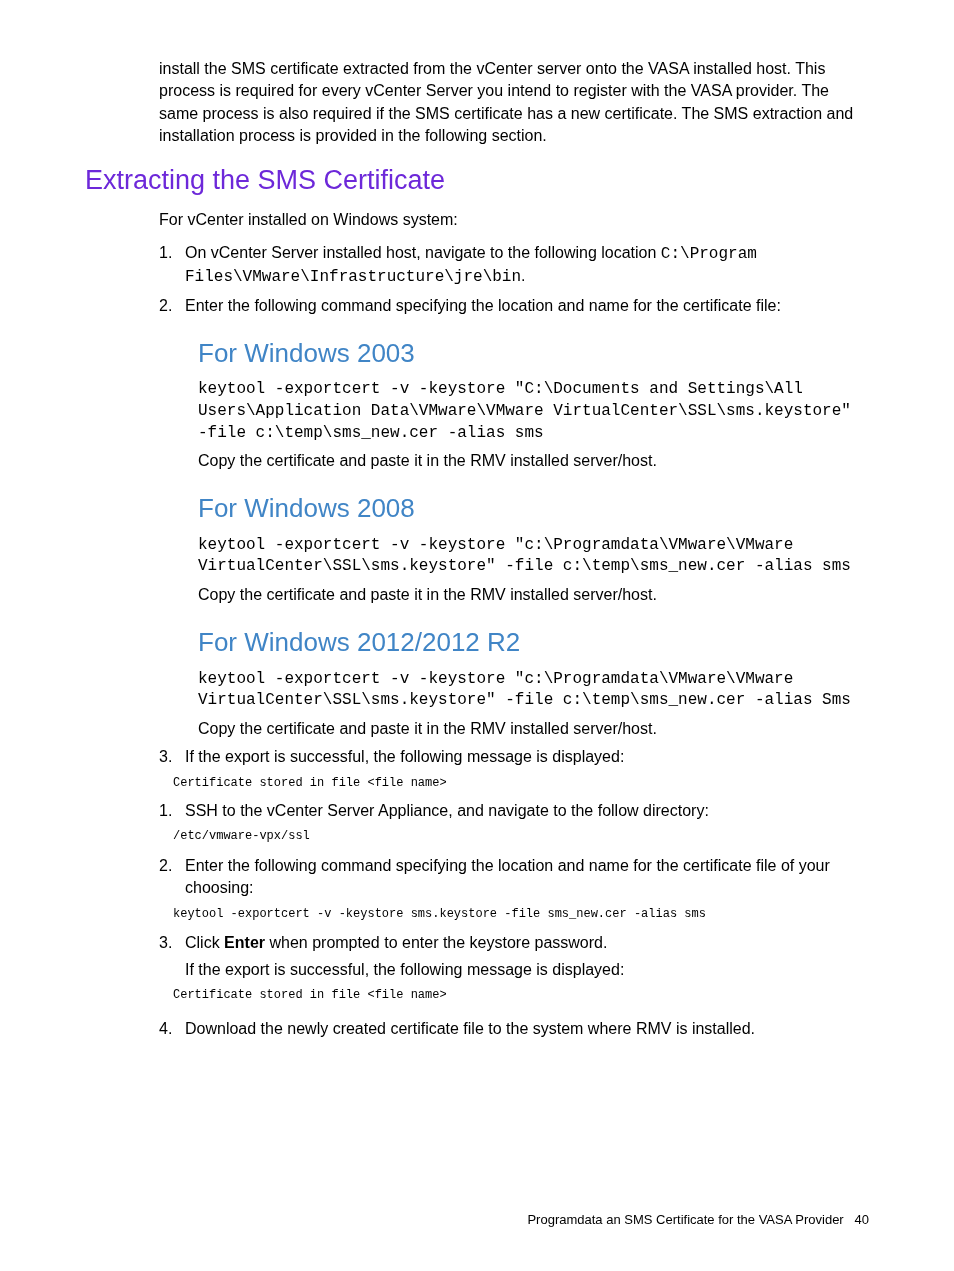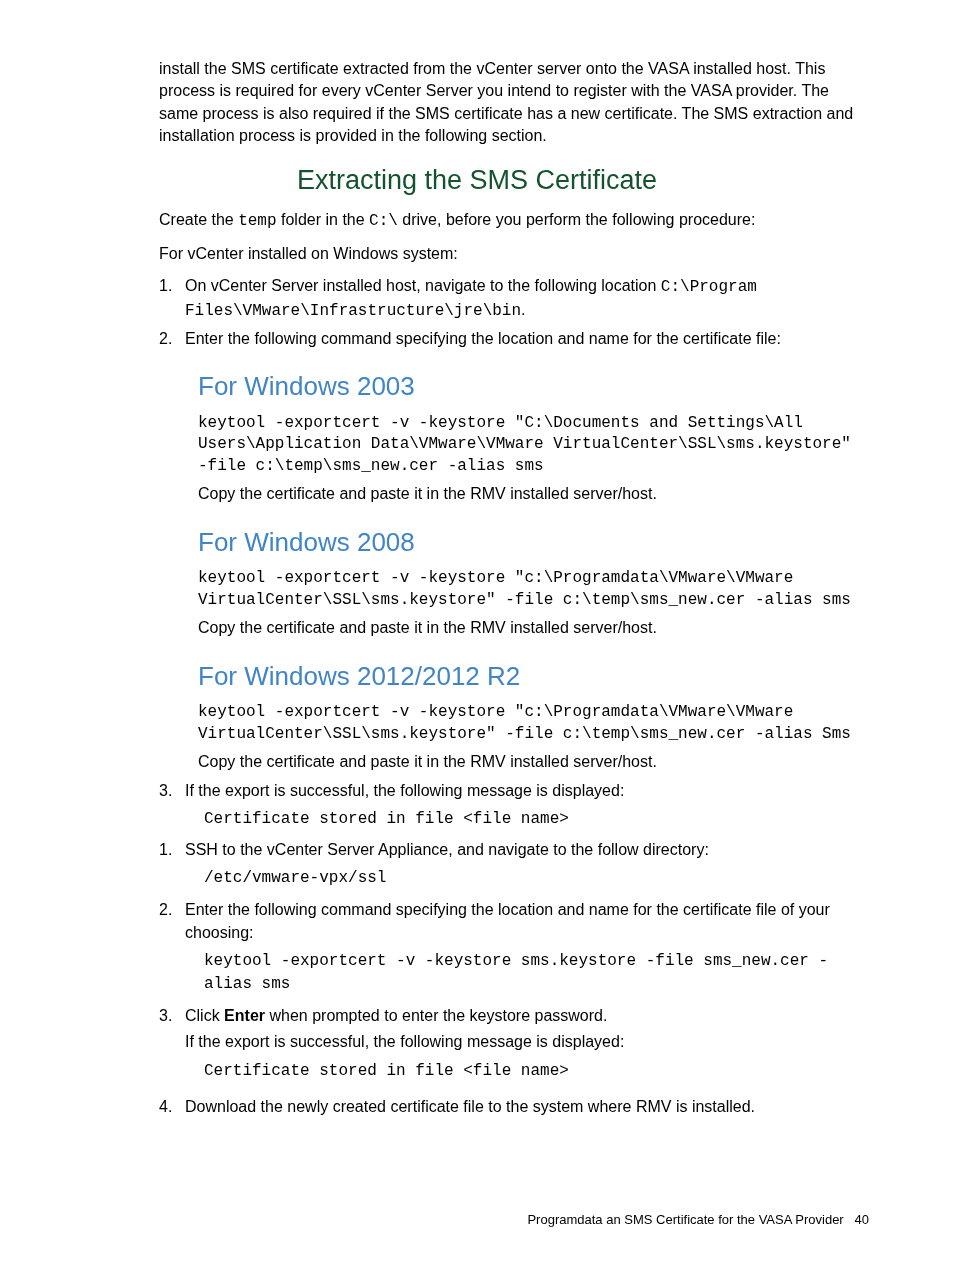--- a/index.html
+++ b/index.html
@@ -18,27 +18,26 @@
       line-height: 1.4;
     }
     .page {
       padding: 58px 85px 60px 85px;
     }
     .body-text {
       margin-left: 74px;
       margin-bottom: 10px;
     }
     h2.section-heading {
-      color: #14532d;
+      color: #6d28d9;
       font-weight: 300;
       font-size: 27px;
       margin-top: 14px;
       margin-bottom: 10px;
       font-family: Arial, Helvetica, sans-serif;
-      text-align: center;
     }
     h3.subheading {
       color: #4085c6;
       font-weight: 400;
       font-size: 26px;
       margin-top: 18px;
       margin-bottom: 8px;
       margin-left: 113px;
     }
     h3.subheading2 {
@@ -75,22 +74,22 @@
       line-height: 1.35;
       white-space: pre-wrap;
       word-wrap: break-word;
     }
     .after-code {
       margin-left: 113px;
       margin-bottom: 6px;
     }
     .code-indented {
       font-family: "Courier New", Courier, monospace;
-      font-size: 16px;
-      margin-left: 119px;
+      font-size: 12px;
+      margin-left: 88px;
       margin-bottom: 8px;
       white-space: pre-wrap;
     }
     .footer {
       position: absolute;
       bottom: 42px;
       right: 85px;
       font-size: 13px;
       text-align: right;
     }
@@ -100,23 +99,20 @@
   </style>
 </head>
 <body>
 
 <div class="page">
 
   <p class="body-text">install the SMS certificate extracted from the vCenter server onto the VASA installed host. This process is required for every vCenter Server you intend to register with the VASA provider. The same process is also required if the SMS certificate has a new certificate. The SMS extraction and installation process is provided in the following section.</p>
 
   <h2 class="section-heading">Extracting the SMS Certificate</h2>
 
-  <p class="body-text">
-    <span>Create the </span><span class="code">temp</span><span> folder in the </span><span class="code">C:\</span><span> drive, before you perform the following procedure:</span>
-  </p>
 
   <p class="body-text">For vCenter installed on Windows system:</p>
 
   <div class="ol-outer">
     <div class="li-row">
       <div class="li-num">1.</div>
       <div class="li-content">
         <span>On vCenter Server installed host, navigate to the following location </span><span class="code">C:\Program Files\VMware\Infrastructure\jre\bin</span><span>.</span>
       </div>
     </div>

